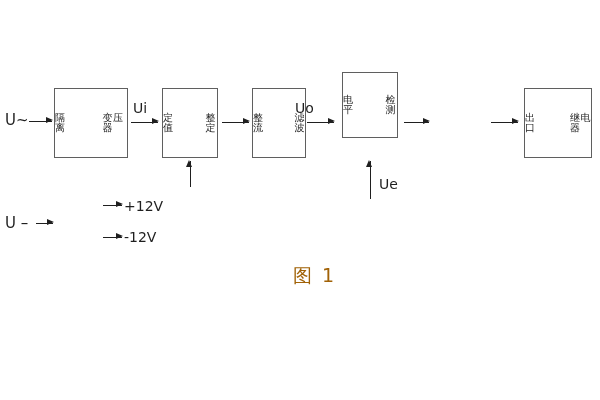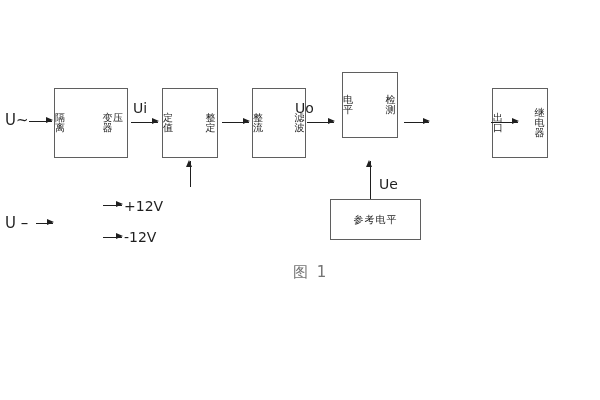--- a/index.html
+++ b/index.html
@@ -60,22 +60,22 @@
     position:absolute;
     top:-1px;
     left:-4.6px;
     width:0;height:0;
     border-bottom:7px solid #1f1f1f;
     border-left:3.8px solid transparent;
     border-right:3.8px solid transparent;
   }
   .caption{
     position:absolute;
-    font-size:15px;
-    color:#737373;
+    font-size:19px;
+    color:#a16207;
     letter-spacing:2px;
   }
 </style>
 </head>
 <body>
 
 <div class="canvas">
 
   <div class="box" style="left:54px;top:88px;width:74px;height:70px">
     <span>隔离</span>
@@ -91,30 +91,27 @@
     <span>定值</span>
     <span>整定</span>
   </div>
 
   <div class="box" style="left:342px;top:72px;width:56px;height:66px">
     <span>电平</span>
     <span>检测</span>
   </div>
 
 
-  <div class="box" style="left:492px;top:88px;width:56px;height:70px">
+  <div class="box" style="left:524px;top:88px;width:68px;height:70px">
     <span>出口</span>
     <span>继电器</span>
   </div>
 
 
 
-  <div class="box" style="left:330px;top:199px;width:91px;height:41px;letter-spacing:1px">
-    <span>参考电平</span>
-  </div>
 
   <span class="sig" style="left:5px;top:113px;font-size:15px">U~</span>
   <span class="sig" style="left:5px;top:216px;font-size:15px">U –</span>
 
   <span class="sig" style="left:133px;top:101px">Ui</span>
   <span class="sig" style="left:295px;top:101px">Uo</span>
   <span class="sig" style="left:379px;top:177px">Ue</span>
   <span class="sig" style="left:124px;top:199px">+12V</span>
   <span class="sig" style="left:124px;top:230px">-12V</span>
 

